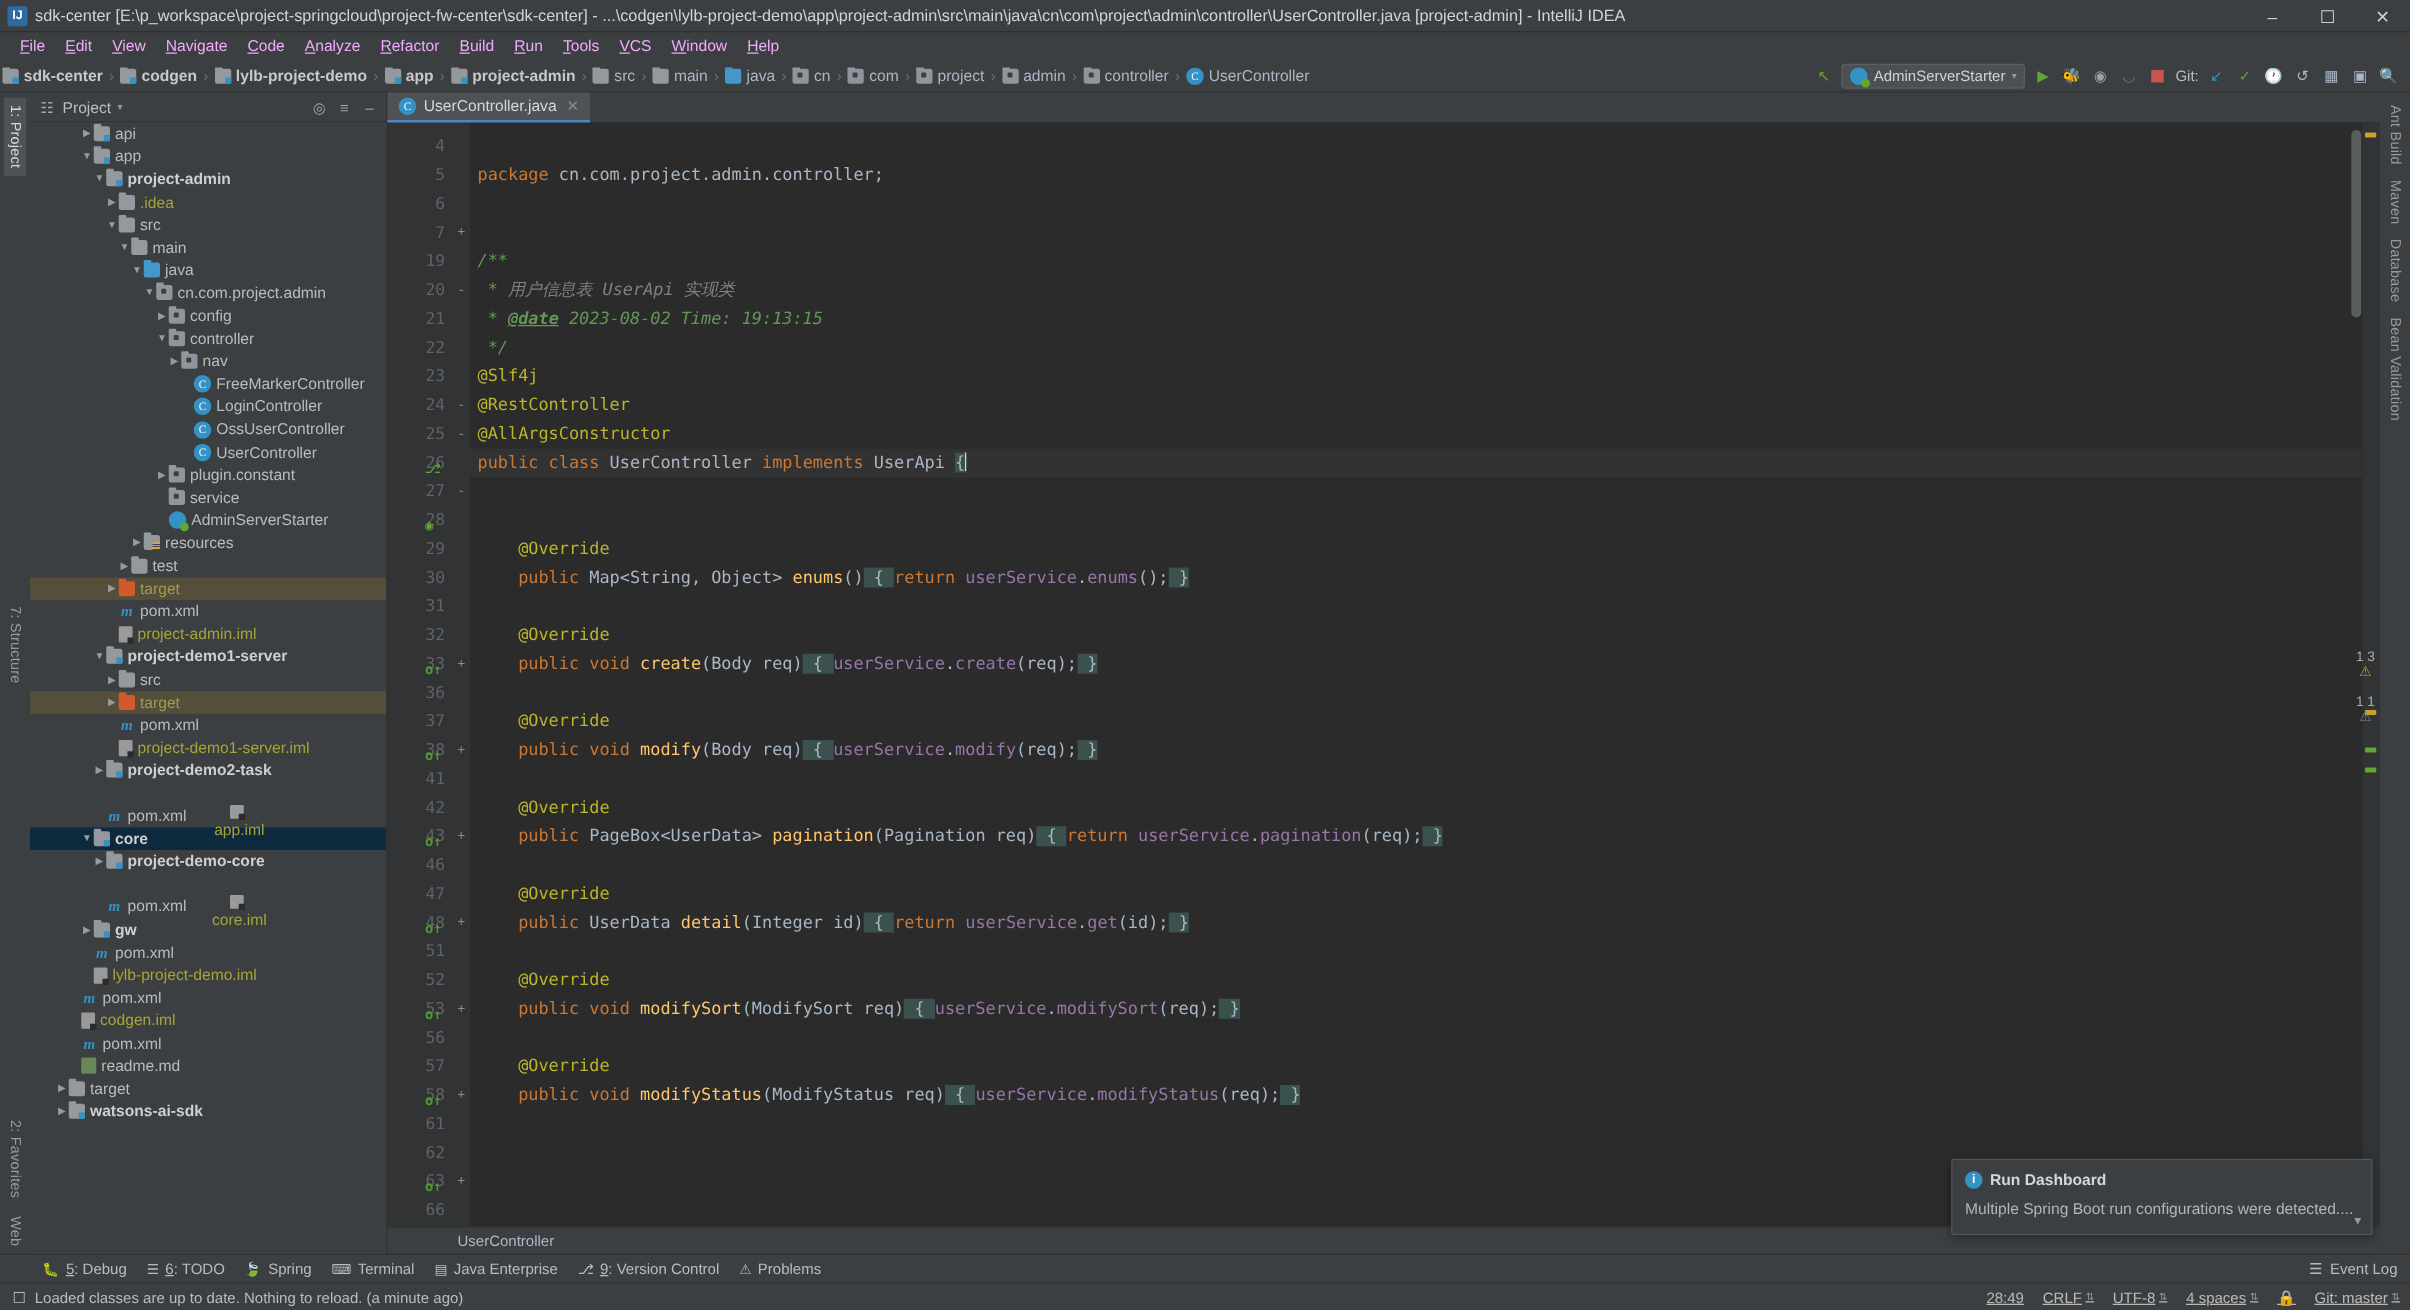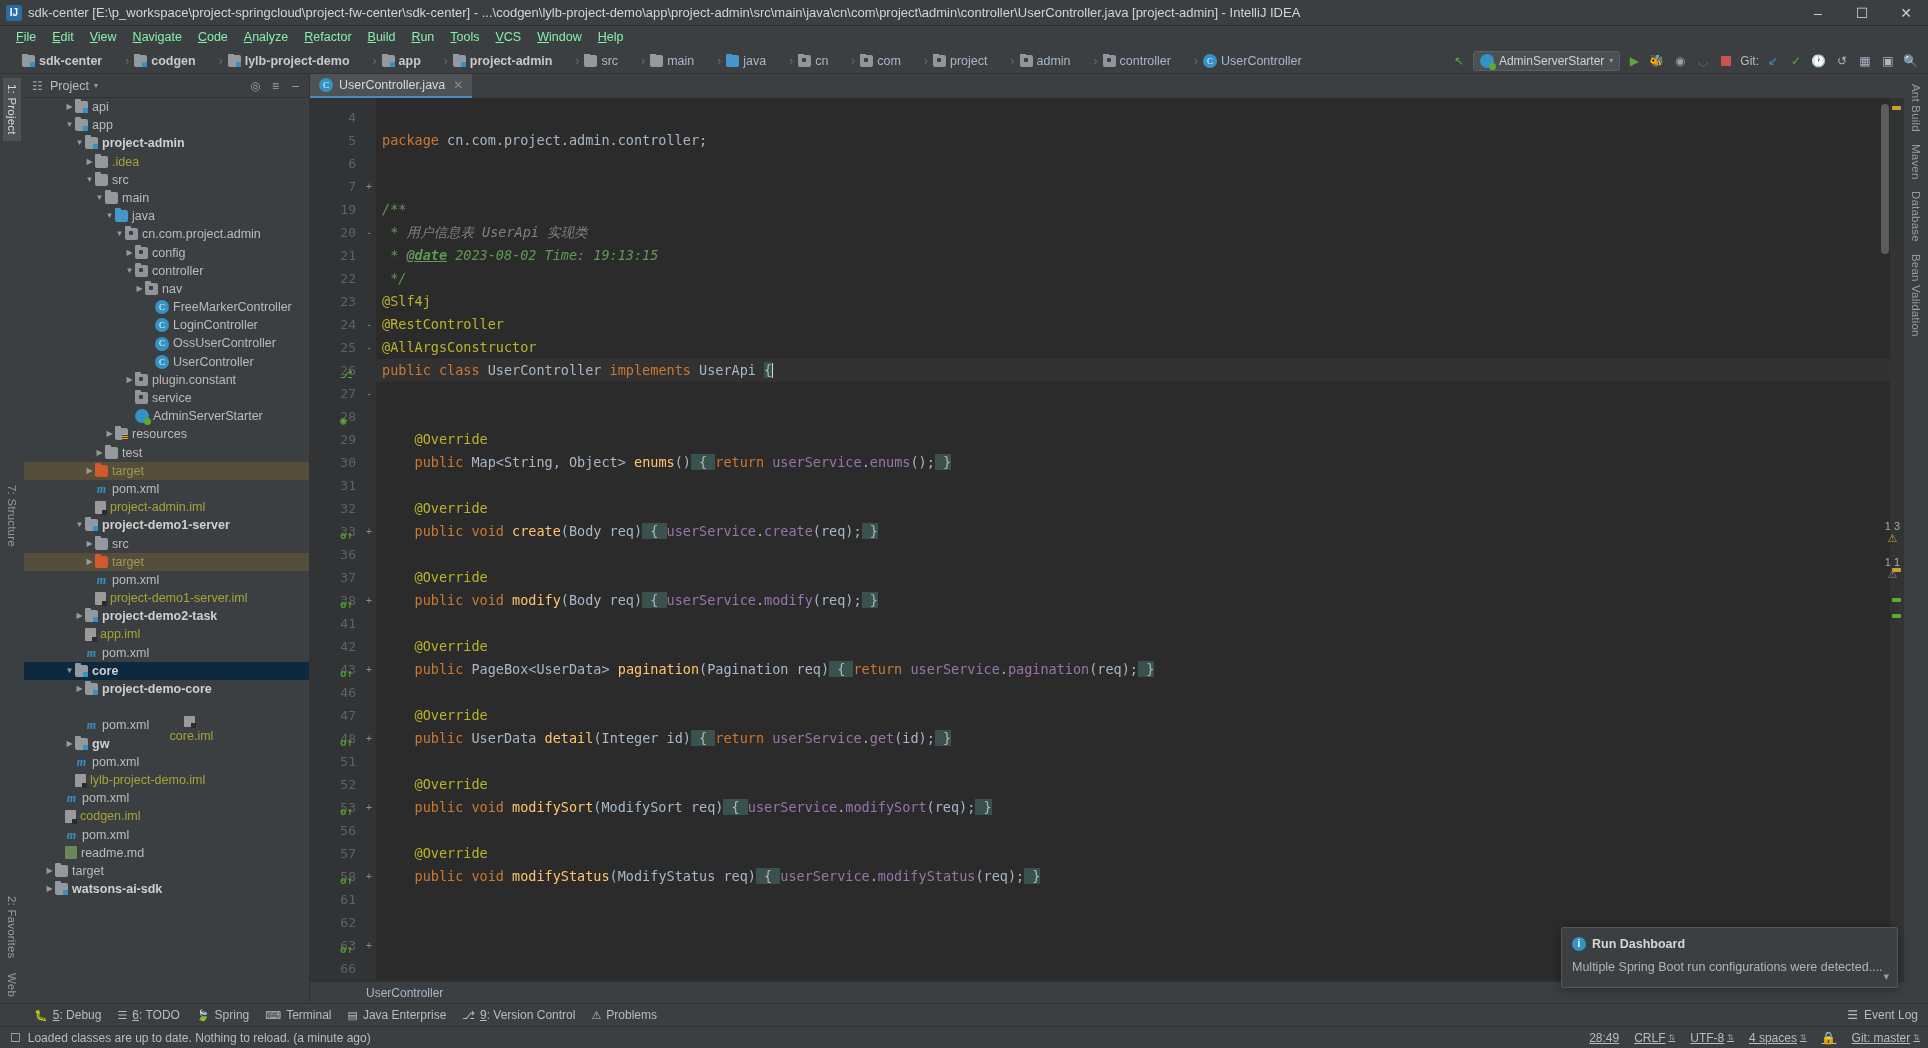--- a/index.html
+++ b/index.html
@@ -27,29 +27,29 @@
   .win-btn {
     width: 44px; height: 26px; display: flex; align-items: center; justify-content: center;
     color: #cfcfcf; font-size: 14px;
   }
 
   
   .menubar {
     height: 22px; flex: 0 0 22px; background: #3c3f41; display: flex; align-items: center;
     padding-left: 8px; font-size: 12.5px;
   }
-  .menu-item { padding: 2px 8px; color: #86efac; white-space: nowrap; }
+  .menu-item { padding: 2px 8px; color: #f0abfc; white-space: nowrap; }
   .menu-item u { text-decoration: underline; }
 
   
   .toolbar {
     height: 26px; flex: 0 0 26px; background: #3c3f41; display: flex; align-items: center;
     font-size: 12.5px; border-bottom: 1px solid #323232;
   }
-  .crumbs { display: flex; align-items: center; padding-left: 22px; flex: 1 1 auto; overflow: hidden; gap: 18px; }
+  .crumbs { display: flex; align-items: center; padding-left: 2px; flex: 1 1 auto; overflow: hidden; }
   .crumb { display: flex; align-items: center; white-space: nowrap; }
   .crumb .sep { color: #6e6e6e; margin: 0 5px; font-size: 12px; }
   .crumb .lbl { color: #a9b7c6; margin-left: 4px; }
   .crumb.bold .lbl { font-weight: bold; color: #c9c9c9; }
   .ic { width: 13px; height: 12px; display:inline-block; position: relative; flex: 0 0 13px; }
   .ic-folder { background:#94999e; border-radius: 1px 2px 2px 2px; }
   .ic-folder::before { content:""; position:absolute; left:0; top:-2px; width:6px; height:3px; background:#94999e; border-radius:1px 1px 0 0; }
   .ic-folder.blue { background:#4596c9; }
   .ic-folder.blue::before { background:#4596c9; }
   .ic-folder.mod::after { content:""; position:absolute; right:0px; bottom:0px; width:5px; height:5px; background:#3592c4; }
@@ -492,21 +492,21 @@
           <div class="trow" style="padding-left: 60px;">
             <span class="arrow none">&nbsp;</span>
             <span class="ic-iml"></span>
             <span class="tlabel yellowish">project-demo1-server.iml</span>
           </div>
           <div class="trow bold" style="padding-left: 50px;">
             <span class="arrow">▶</span>
             <span class="ic ic-folder mod"></span>
             <span class="tlabel">project-demo2-task</span>
           </div>
-          <div class="trow" style="padding-left: 50px;">
+          <div class="trow" style="padding-left: 50px; flex-direction: column;">
             <span class="arrow none">&nbsp;</span>
             <span class="ic-iml"></span>
             <span class="tlabel yellowish">app.iml</span>
           </div>
           <div class="trow" style="padding-left: 50px;">
             <span class="arrow none">&nbsp;</span>
             <span class="ic-maven">m</span>
             <span class="tlabel">pom.xml</span>
           </div>
           <div class="trow bold sel-blue" style="padding-left: 40px;">

